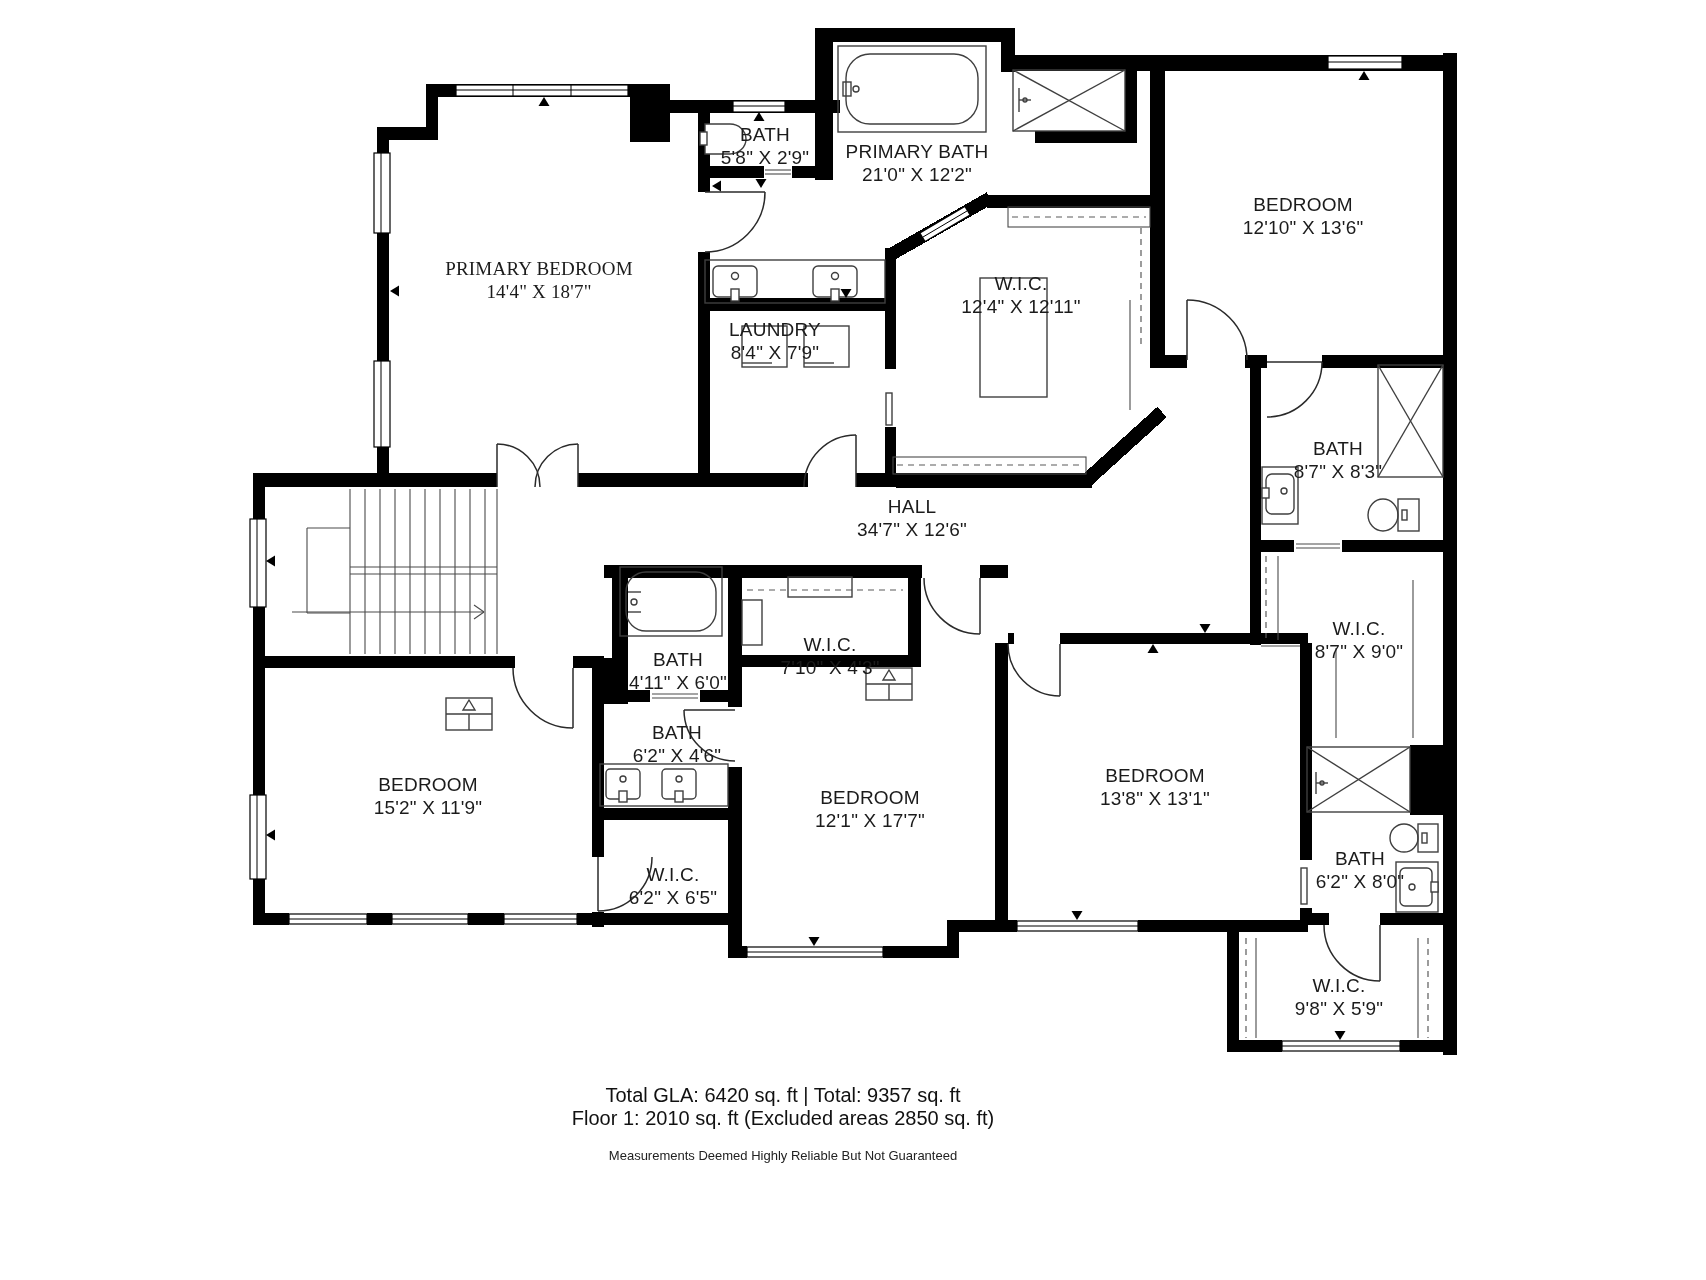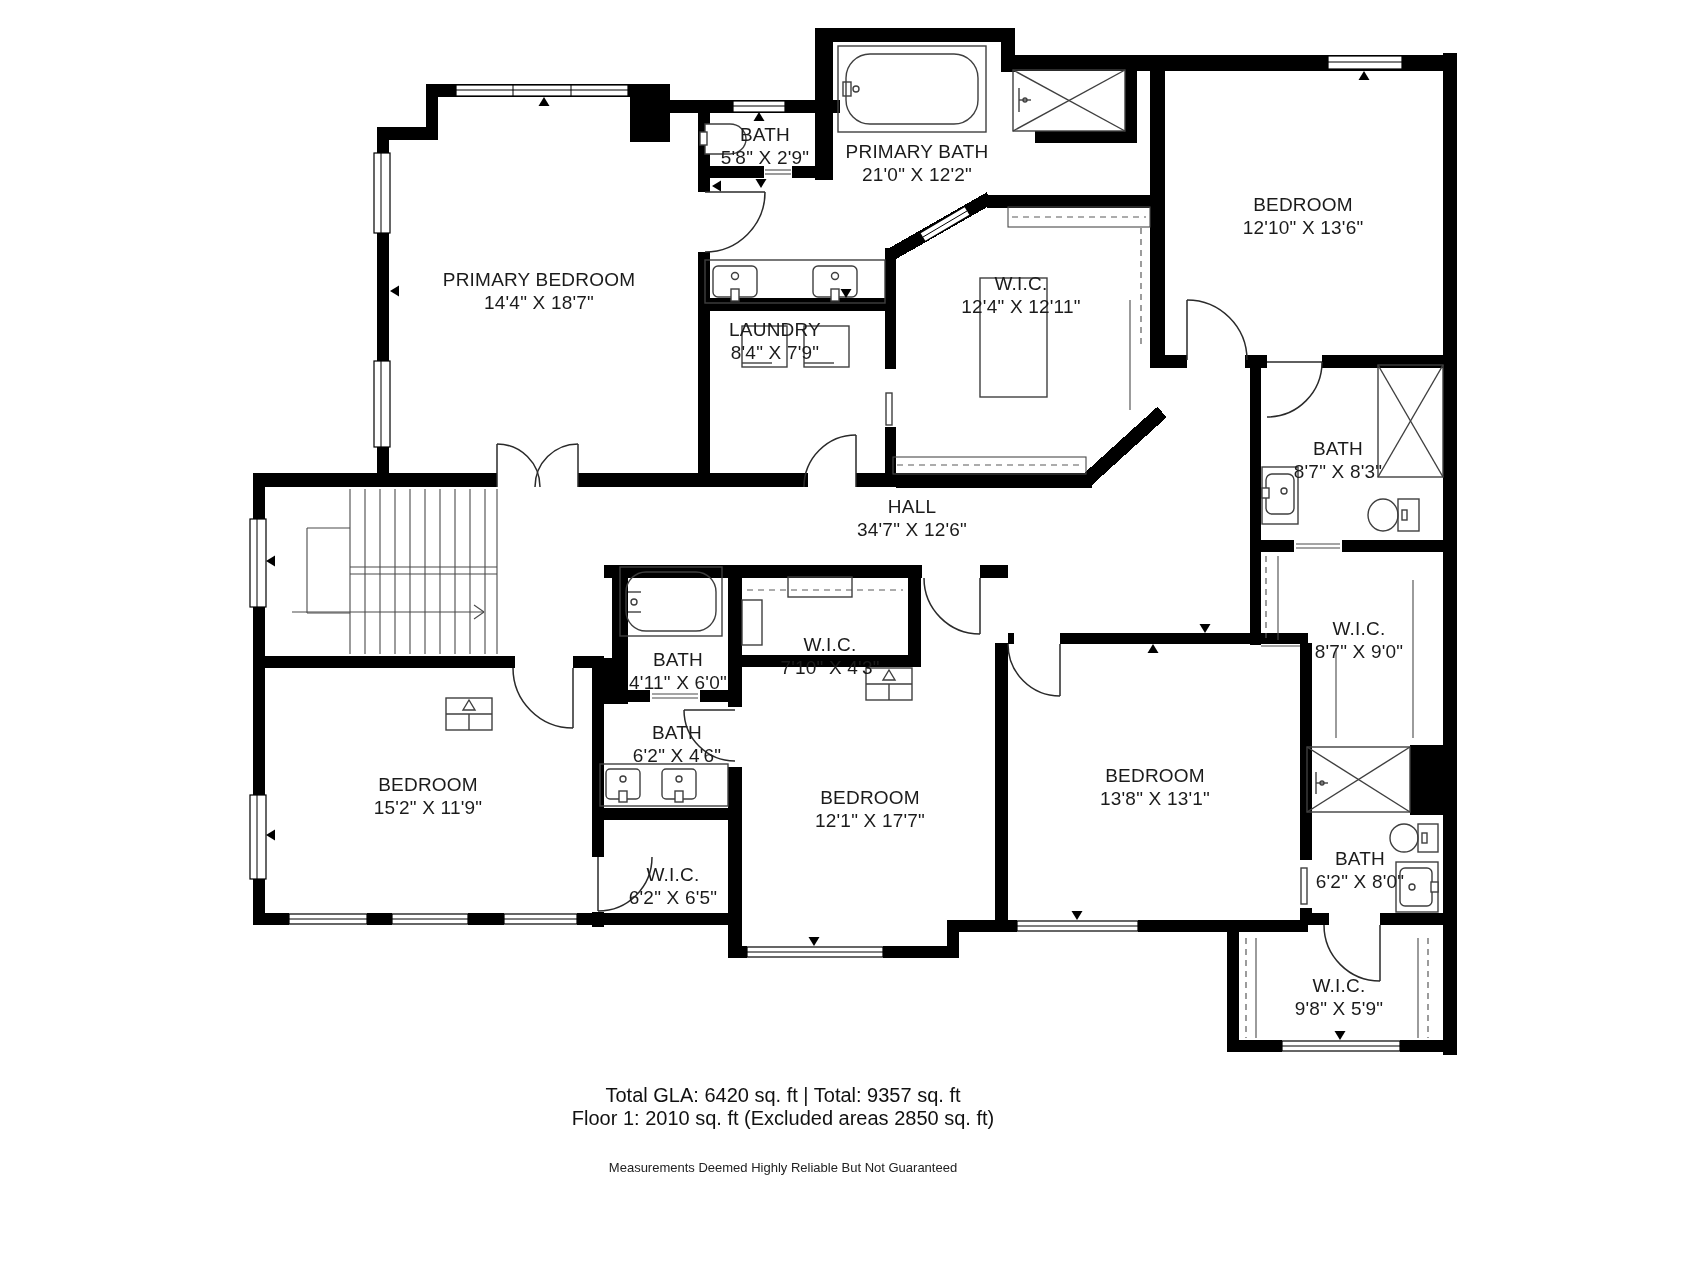--- a/index.html
+++ b/index.html
@@ -15,21 +15,21 @@
   .thin{stroke:#4a4a4a;stroke-width:1.1;fill:none;}
   .dash{stroke:#5a5a5a;stroke-width:1.2;fill:none;stroke-dasharray:6 5;}
   .door{stroke:#2a2a2a;stroke-width:1.5;fill:none;}
   .mark{fill:#000;}
   #labels{position:absolute;left:0;top:0;width:100%;height:100%;}
   .room-label{position:absolute;transform:translate(-50%,-50%);text-align:center;
       font-size:19px;line-height:22.5px;color:var(--ink);white-space:nowrap;letter-spacing:.2px;}
   .summary{position:absolute;left:783px;top:1084px;transform:translateX(-50%);
       text-align:center;font-size:20px;line-height:23px;color:#111;white-space:nowrap;}
   .summary .total{font-weight:normal;}
-  .disclaimer{margin-top:26px;font-size:13px;color:#222;text-align:center;}
+  .disclaimer{margin-top:14px;font-size:13px;color:#222;text-align:center;}
 </style>
 </head>
 <body>
 
 <div class="stage">
 
 <svg width="1706" height="1280" viewBox="0 0 1706 1280">
 
   <g class="wall" shape-rendering="crispEdges">
 
@@ -355,21 +355,21 @@
     <polygon points="1077,920 1071.5,911 1082.5,911"></polygon>
     <polygon points="1340,1040 1334.5,1031 1345.5,1031"></polygon>
     <polygon points="390,291 399,285.5 399,296.5"></polygon>
     <polygon points="266,561 275,555.5 275,566.5"></polygon>
     <polygon points="266,835 275,829.5 275,840.5"></polygon>
     <polygon points="712,186 721,180.5 721,191.5"></polygon>
   </g>
 </svg>
 
 <div id="labels">
-      <div class="room-label" style="left: 539px; top: 291px;">
+      <div class="room-label" style="left: 539px; top: 280px; font-family: Liberation Serif, serif;">
         <div>PRIMARY BEDROOM</div>
         <div>14'4" X 18'7"</div>
       </div>
       <div class="room-label" style="left: 765px; top: 146px;">
         <div>BATH</div>
         <div>5'8" X 2'9"</div>
       </div>
       <div class="room-label" style="left: 917px; top: 163px;">
         <div>PRIMARY BATH</div>
         <div>21'0" X 12'2"</div>

